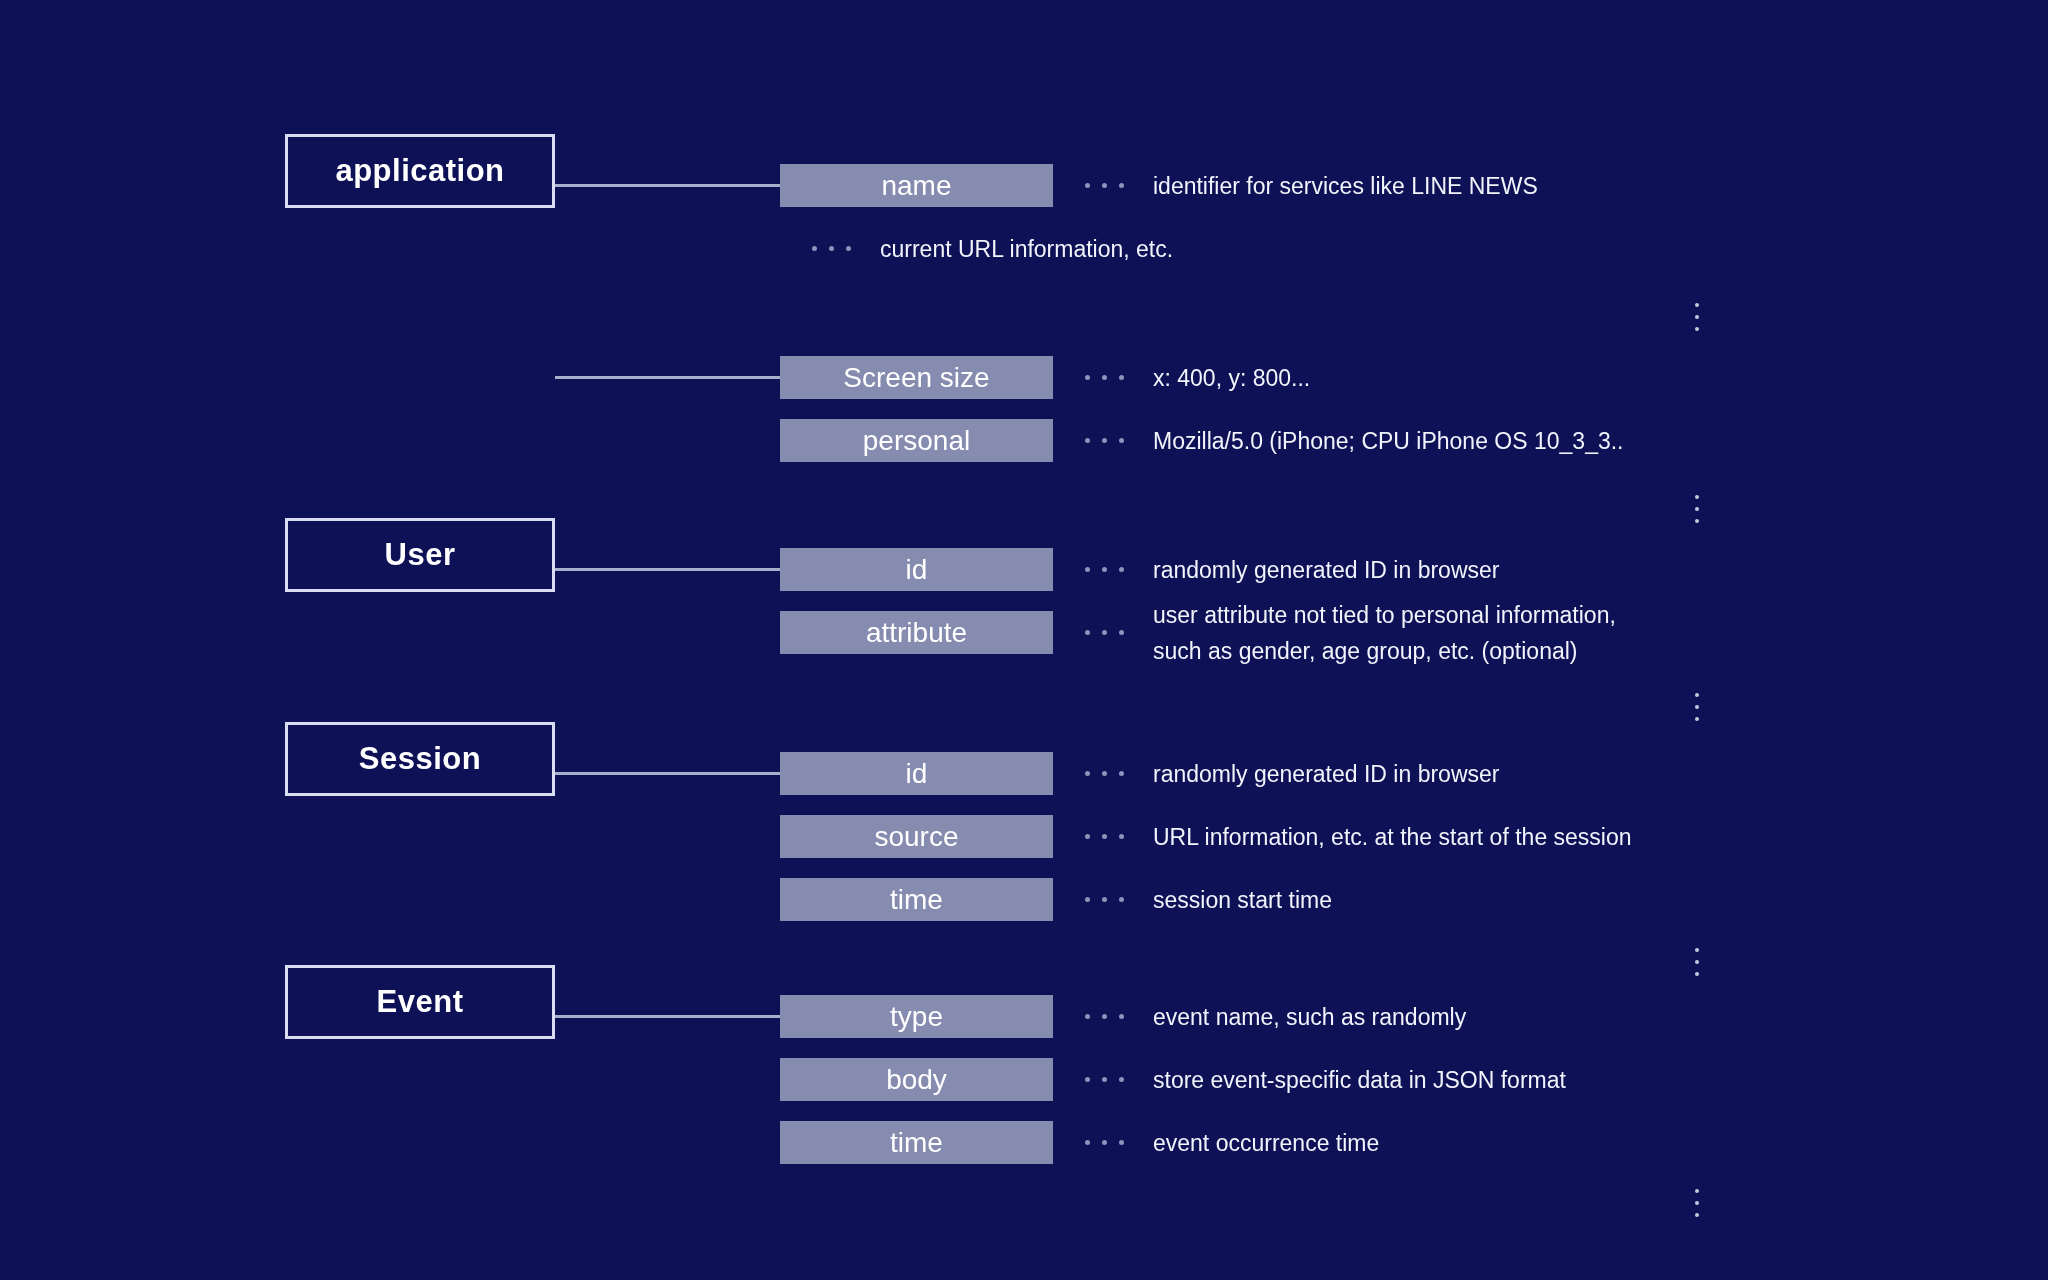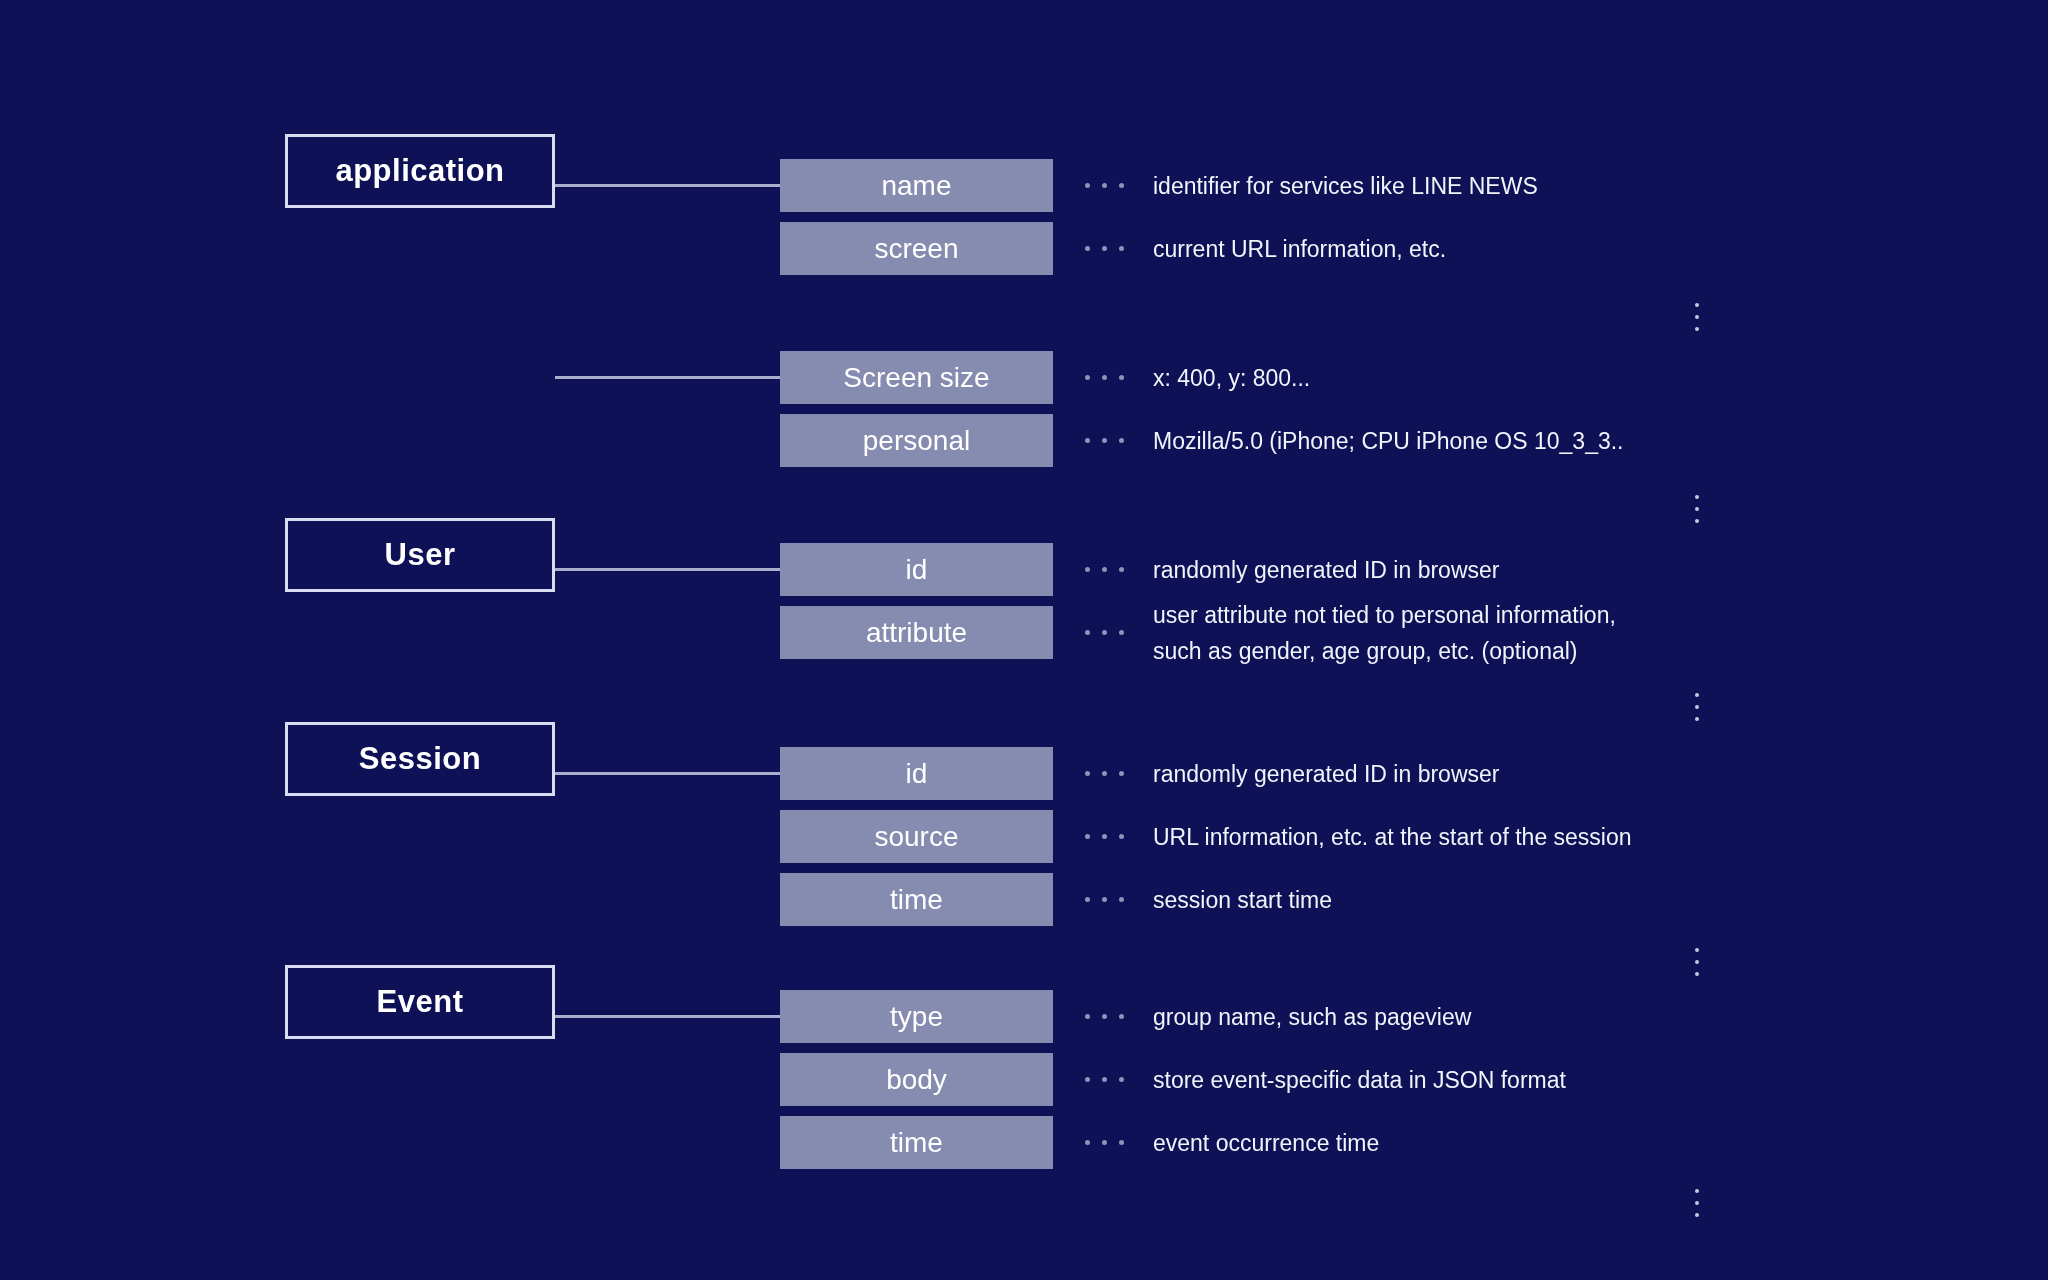--- a/index.html
+++ b/index.html
@@ -59,21 +59,21 @@
   }
   .attr-row{
     display:flex;
     align-items:center;
     height:55px;
     margin-bottom:8px;
   }
   .attr-box{
     flex:none;
     width:273px;
-    height:53px;
+    height:43px;
     background:var(--box-fill);
     display:flex;
     align-items:center;
     justify-content:center;
   }
   .attr-label{
     color:var(--box-text);
     font-size:28px;
     white-space:nowrap;
   }
@@ -130,23 +130,20 @@
     </div>
     <div class="h-dots">
       <i></i>
       <i></i>
       <i></i>
     </div>
     <div class="attr-desc">identifier for services like LINE NEWS</div>
   </div>
 
   <div class="attr-row">
-    <div class="attr-box">
-      <span class="attr-label">screen</span>
-    </div>
     <div class="h-dots">
       <i></i>
       <i></i>
       <i></i>
     </div>
     <div class="attr-desc">current URL information, etc.</div>
   </div>
 </div>
     <div class="v-ellipsis">
       <i></i>
@@ -284,21 +281,21 @@
     <div class="rows">
   <div class="attr-row">
     <div class="attr-box">
       <span class="attr-label">type</span>
     </div>
     <div class="h-dots">
       <i></i>
       <i></i>
       <i></i>
     </div>
-    <div class="attr-desc">group name, such as pageview</div>
+    <div class="attr-desc">event name, such as randomly</div>
   </div>
 
   <div class="attr-row">
     <div class="attr-box">
       <span class="attr-label">body</span>
     </div>
     <div class="h-dots">
       <i></i>
       <i></i>
       <i></i>

